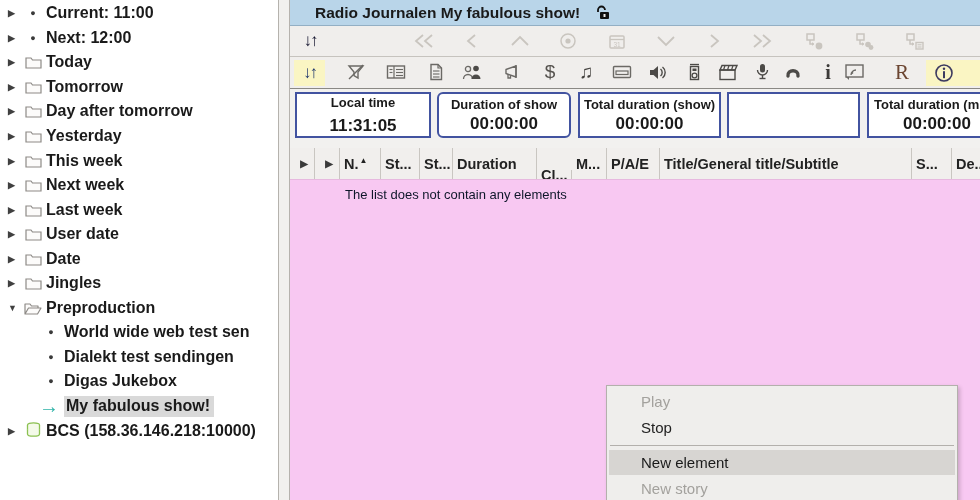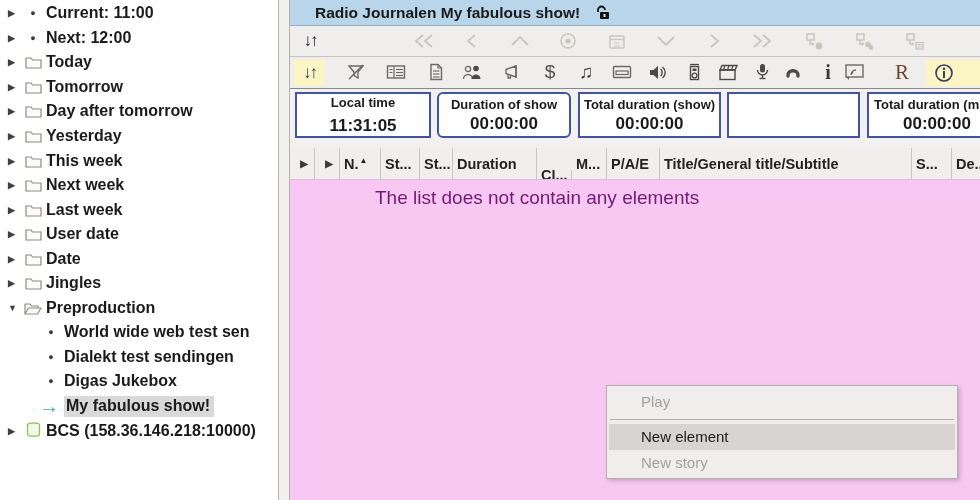--- a/index.html
+++ b/index.html
@@ -53,21 +53,21 @@
 
   
   .thead { height:32px; display:flex; background:#f1efed; border-bottom:1px solid #e7b9df; }
   .th { border-right:1px solid #c9c6c1; display:flex; align-items:center; padding-left:4px;
     font-size:14.5px; font-weight:700; color:#222; white-space:nowrap; overflow:hidden; flex:0 0 auto; }
   .th .playg { font-size:10px; color:#3a3a3a; margin:0 auto; }
   .th .asc { font-size:8px; margin-left:1px; margin-bottom:6px; }
 
   
   .list { position:relative; height:320px; background:#f8c8f2; }
-  .empty-msg { position:absolute; left:55px; top:7px; font-size:19px; color:#701a75;margin-left:30px; }
+  .empty-msg { position:absolute; left:55px; top:7px; font-size:13px; color:#0f172a; }
 
   
   .ctxmenu { position:absolute; left:316px; top:205px; width:352px; background:#efeeec;
     border:1px solid #b3b0ac; box-shadow:2px 2px 4px rgba(0,0,0,0.18); padding:3px 2px; }
   .mi { height:25.8px; display:flex; align-items:center; padding-left:32px; font-size:15px; color:#a3a19d; }
   .mi.enabled { color:#222; }
   .mi.highlighted { background:#d7d5d2; color:#1a1a1a; }
   .msep { height:1px; background:#b3b0ac; margin:4px 1px; }
 
   svg { display:block; }
@@ -494,20 +494,21 @@
       <div class="th" style="width:70px;">
           <span>De...</span>
         </div>
     </div>
 
     <div class="list">
       <span class="empty-msg">The list does not contain any elements</span>
 
       <div class="ctxmenu">
         <div class="mi">Play</div>
+        <div class="mi enabled">Stop</div>
         <div class="msep"></div>
         <div class="mi highlighted">New element</div>
         <div class="mi">New story</div>
 
       </div>
     </div>
 
   </div>
 </div>
 

